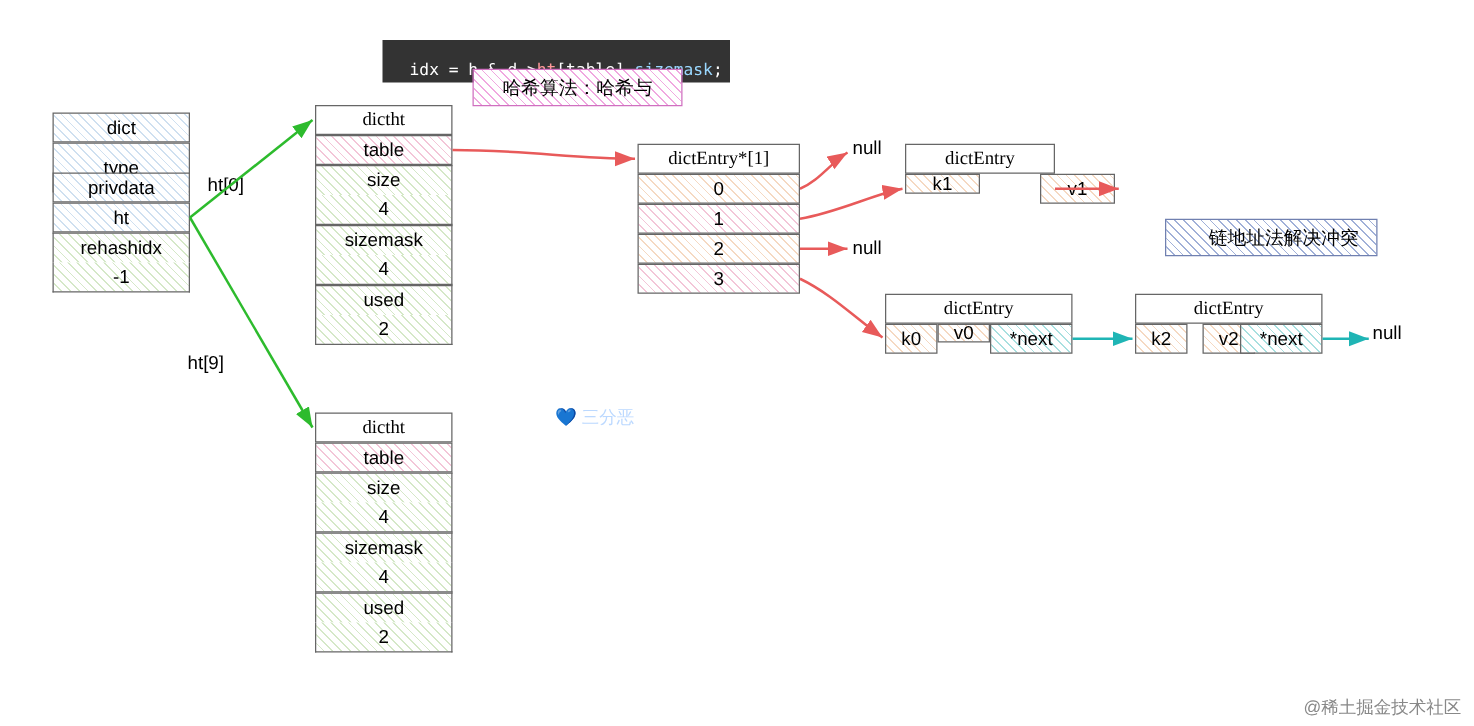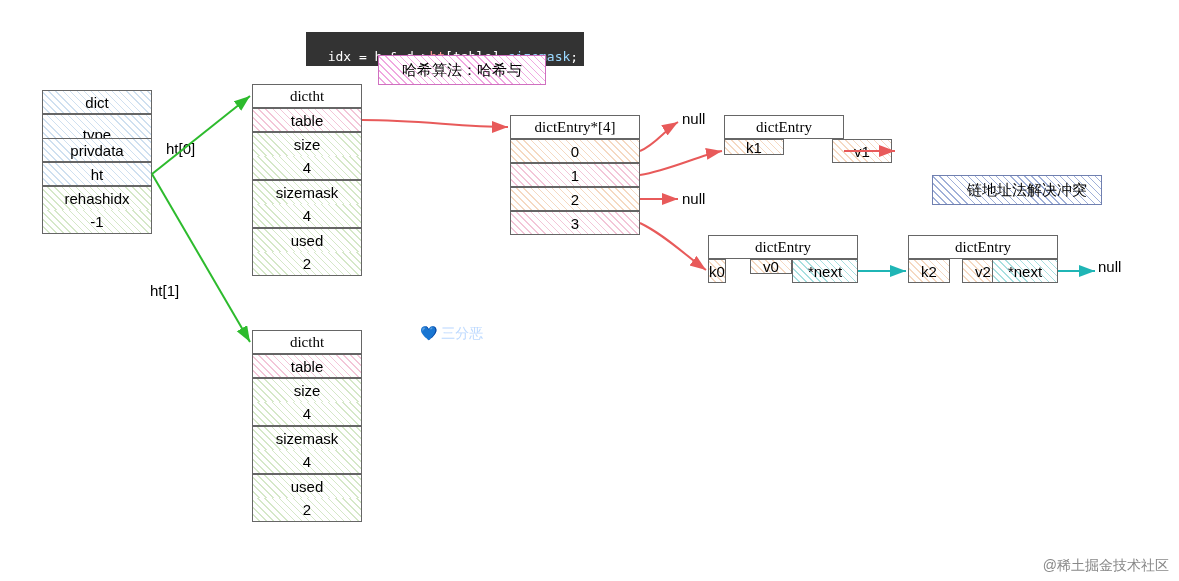--- a/index.html
+++ b/index.html
@@ -66,20 +66,21 @@
     right: 10px;
     bottom: 6px;
     color: #888;
     font-family: sans-serif;
     font-size: 14px;
   }
   .watermark-cn {
     position: absolute;
     color: #bcd9ff;
     font-size: 14px;
+    margin-left: 24px;
   }
   svg.arrows {
     position: absolute;
     left: 0; top: 0;
     width: 1179px; height: 581px;
     pointer-events: none;
   }
 </style>
 </head>
 <body>
@@ -109,21 +110,21 @@
     <span>ht</span>
   </div>
 <div class="box hatch-green" style="left:42px; top:186px; width:110px; height:24px; border-bottom:none;">
     <span>rehashidx</span>
   </div>
 <div class="box hatch-green" style="left:42px; top:210px; width:110px; height:24px; border-top:none;">
     <span>-1</span>
   </div>
 
 <div class="label" style="left:166px; top:140px;">ht[0]</div>
-<div class="label" style="left:150px; top:282px;">ht[1]</div>
+<div class="label" style="left:150px; top:282px;">ht[9]</div>
 
 <div class="box plain-bg" style="left:252px; top:84px; width:110px; height:24px;">
     <span>dictht</span>
   </div>
 <div class="box hatch-pink" style="left:252px; top:108px; width:110px; height:24px;">
     <span>table</span>
   </div>
 <div class="box hatch-green" style="left:252px; top:132px; width:110px; height:24px; border-bottom:none;">
     <span>size</span>
   </div>
@@ -162,21 +163,21 @@
     <span>4</span>
   </div>
 <div class="box hatch-green" style="left:252px; top:474px; width:110px; height:24px; border-bottom:none;">
     <span>used</span>
   </div>
 <div class="box hatch-green" style="left:252px; top:498px; width:110px; height:24px; border-top:none;">
     <span>2</span>
   </div>
 
 <div class="box plain-bg" style="left:510px; top:115px; width:130px; height:24px;">
-    <span>dictEntry*[4]</span>
+    <span>dictEntry*[1]</span>
   </div>
 <div class="box hatch-orange" style="left:510px; top:139px; width:130px; height:24px;">
     <span>0</span>
   </div>
 <div class="box hatch-pink" style="left:510px; top:163px; width:130px; height:24px;">
     <span>1</span>
   </div>
 <div class="box hatch-orange" style="left:510px; top:187px; width:130px; height:24px;">
     <span>2</span>
   </div>
@@ -194,21 +195,21 @@
 <div class="box hatch-orange" style="left:724px; top:139px; width:60px; height:16px;">
     <span>k1</span>
   </div>
 <div class="box hatch-orange" style="left:784px; top:139px; width:60px; height:24px;margin-left:48px;">
     <span>v1</span>
   </div>
 
 <div class="box plain-bg" style="left:708px; top:235px; width:150px; height:24px;">
     <span>dictEntry</span>
   </div>
-<div class="box hatch-orange" style="left:708px; top:259px; width:18px; height:24px;">
+<div class="box hatch-orange" style="left:708px; top:259px; width:42px; height:24px;">
     <span>k0</span>
   </div>
 <div class="box hatch-orange" style="left:750px; top:259px; width:42px; height:15px;">
     <span>v0</span>
   </div>
 <div class="box hatch-cyan" style="left:792px; top:259px; width:66px; height:24px;">
     <span>*next</span>
   </div>
 
 <div class="box plain-bg" style="left:908px; top:235px; width:150px; height:24px;">

